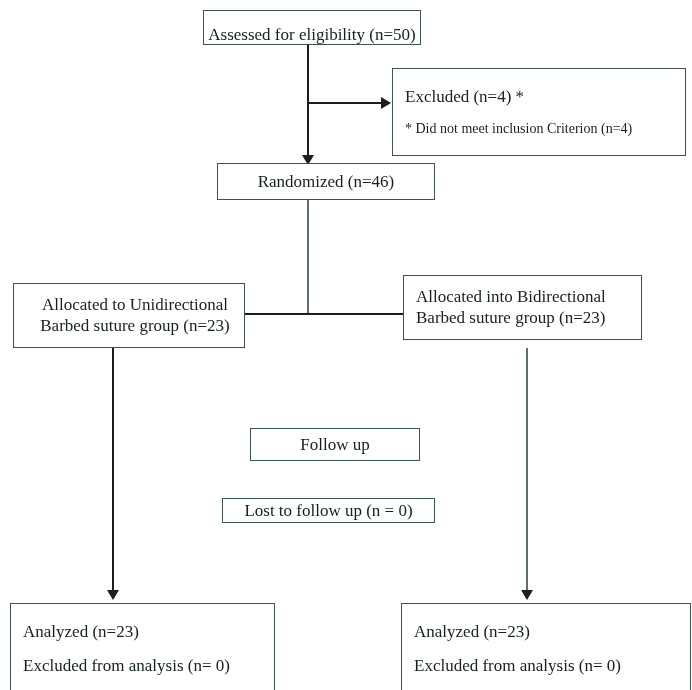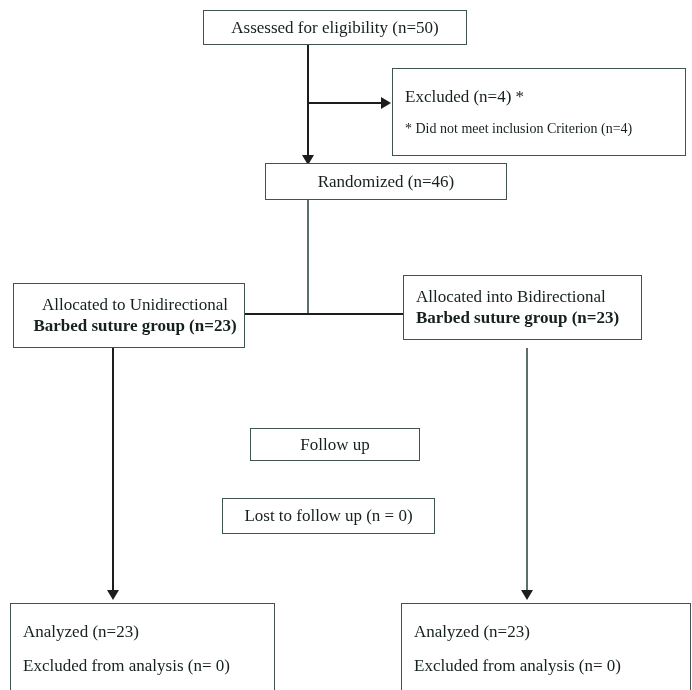--- a/index.html
+++ b/index.html
@@ -34,21 +34,20 @@
     color: #15201f;
   }
   .node.center-text {
     align-items: center;
   }
   .node.pad-left .line {
     padding-left: 12px;
   }
   .node.two-line .line + .line {
     margin-top: 3px;
-    font-weight: bold;
   }
   .node.gap-line .line + .line {
     margin-top: 16px;
   }
   .node .line.small {
     font-size: 14px;
   }
 
   
   .vline {
@@ -87,36 +86,36 @@
     border-top: 6px solid transparent;
     border-bottom: 6px solid transparent;
     border-right: 10px solid #1d1d1d;
   }
 </style>
 </head>
 <body>
 
 <div id="diagram">
 
-  <div class="node center-text" style="left:203px; top:10px; width:264px; height:35px;">
+  <div class="node center-text" style="left:203px; top:10px; width:218px; height:35px;justify-content:flex-end;">
     <span class="line">Assessed for eligibility (n=50)</span>
   </div>
 
   <div class="vline dark" style="left:307px; top:45px; height:115px;"></div>
   <div class="arrow-down" style="left:302px; top:155px;"></div>
 
   <div class="hline dark" style="left:309px; top:102px; width:74px;"></div>
   <div class="arrow-right" style="left:381px; top:97px;"></div>
 
   <div class="node pad-left gap-line" style="left:392px; top:68px; width:294px; height:88px;">
     <span class="line">Excluded (n=4) *</span>
     <span class="line small">* Did not meet inclusion Criterion (n=4)</span>
   </div>
 
-  <div class="node center-text" style="left:217px; top:163px; width:242px; height:37px;margin-left:48px;">
+  <div class="node center-text" style="left:217px; top:163px; width:218px; height:37px;">
     <span class="line">Randomized (n=46)</span>
   </div>
 
   <div class="vline" style="left:307px; top:200px; height:115px;"></div>
 
   <div class="hline dark" style="left:58px; top:313px; width:500px;"></div>
   <div class="arrow-left" style="left:49px; top:308px;"></div>
   <div class="arrow-right" style="left:556px; top:308px;"></div>
 
   <div class="node pad-left two-line" style="left:13px; top:283px; width:232px; height:65px;text-align:center;">
@@ -132,21 +131,21 @@
   <div class="vline dark" style="left:112px; top:348px; height:245px;"></div>
   <div class="arrow-down" style="left:107px; top:590px;"></div>
 
   <div class="vline" style="left:526px; top:348px; height:245px;"></div>
   <div class="arrow-down" style="left:521px; top:590px;"></div>
 
   <div class="node center-text" style="left:250px; top:428px; width:170px; height:33px;">
     <span class="line">Follow up</span>
   </div>
 
-  <div class="node center-text" style="left:222px; top:498px; width:213px; height:36px;">
+  <div class="node center-text" style="left:222px; top:498px; width:213px; height:25px;">
     <span class="line">Lost to follow up (n = 0)</span>
   </div>
 
   <div class="node pad-left gap-line" style="left:10px; top:603px; width:265px; height:92px;">
     <span class="line">Analyzed (n=23)</span>
     <span class="line">Excluded from analysis (n= 0)</span>
   </div>
 
   <div class="node pad-left gap-line" style="left:401px; top:603px; width:290px; height:92px;">
     <span class="line">Analyzed (n=23)</span>

